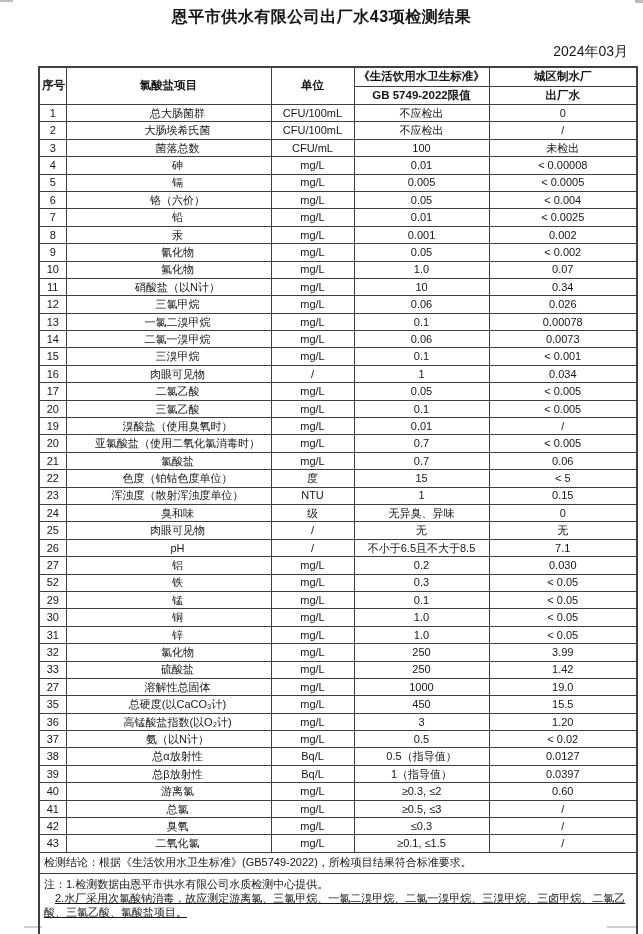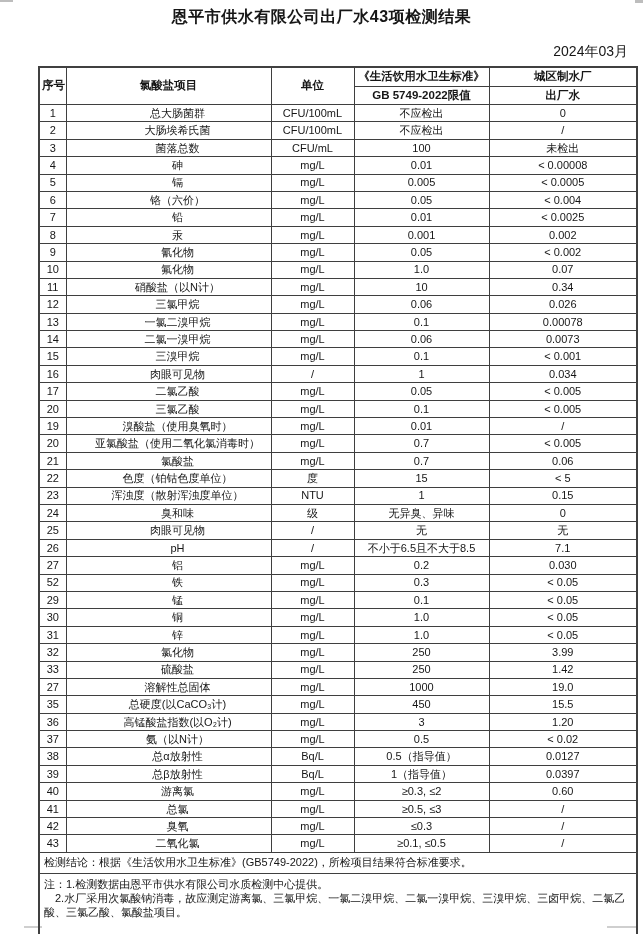--- a/index.html
+++ b/index.html
@@ -41,21 +41,21 @@
   }
   tbody td{height:16.4px;}
   td.cell-item{text-align:center;padding-left:20px;}
   tfoot td{
     text-align:left;
     white-space:normal;
     font-size:11px;
   }
   tr.concl td{height:20px;padding-left:4px;}
   tr.notes td{padding:3px 4px 20px 4px;line-height:14px;}
-  .note2{text-indent:11px;}
+  .note2{text-indent:11px;text-decoration:underline;}
   .artifact{position:absolute;background:#bdbdbd;}
   .a-tl{left:0;top:0;width:13px;height:2px;}
   .a-tr{right:0;top:0;width:8px;height:3px;}
   .a-bl{left:24px;top:926px;width:18px;height:2px;background:#cfcfcf;}
   .a-br{right:6px;top:926px;width:30px;height:2px;background:#cfcfcf;}
 </style>
 </head>
 <body>
 
 <div class="artifact a-tl"></div>
@@ -379,21 +379,21 @@
         <td>42</td>
         <td class="cell-item">臭氧</td>
         <td>mg/L</td>
         <td>≤0.3</td>
         <td>/</td>
       </tr>
       <tr>
         <td>43</td>
         <td class="cell-item">二氧化氯</td>
         <td>mg/L</td>
-        <td>≥0.1, ≤0.5</td>
+        <td>≥0.1, ≤1.5</td>
         <td>/</td>
       </tr>
     </tbody>
   <tfoot>
     <tr class="concl">
       <td colspan="5">检测结论：根据《生活饮用水卫生标准》(GB5749-2022)，所检项目结果符合标准要求。</td>
     </tr>
     <tr class="notes">
       <td colspan="5">
         <div>注：1.检测数据由恩平市供水有限公司水质检测中心提供。</div>

